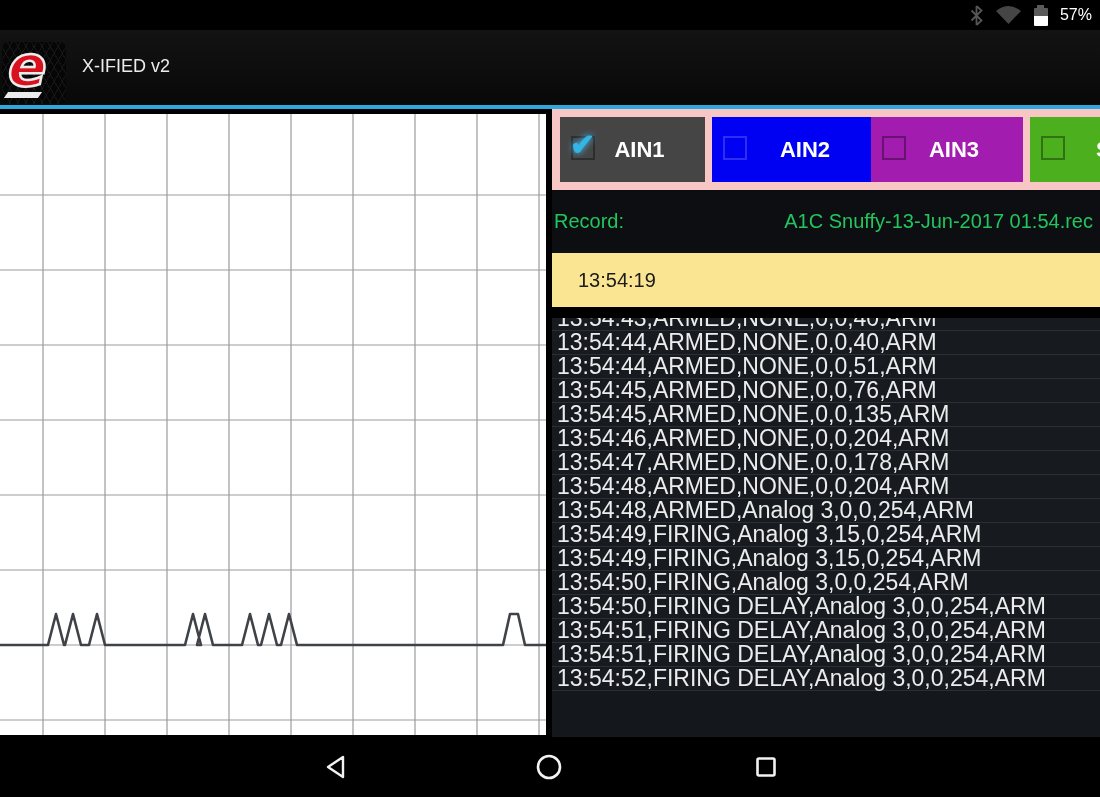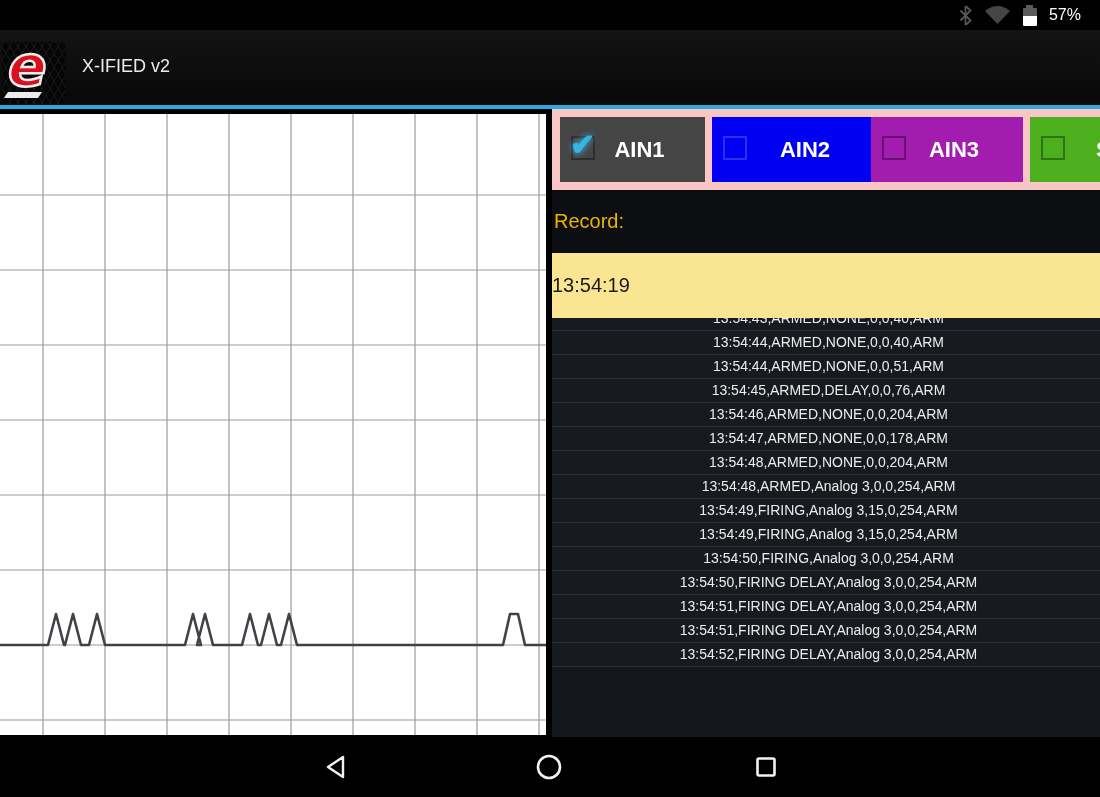--- a/index.html
+++ b/index.html
@@ -1,21 +1,21 @@
 <!DOCTYPE html>
 <html><head>
 <meta charset="utf-8">
 <style>
   html,body{margin:0;padding:0;background:#222;}
   #screen{position:relative;width:1100px;height:797px;background:#000;overflow:hidden;
           font-family:"Liberation Sans",sans-serif;-webkit-font-smoothing:antialiased;}
 
   
   .status-bar{position:absolute;top:0;left:0;width:100%;height:30px;background:#000;
-              display:flex;justify-content:flex-end;align-items:center;gap:12px;padding-right:19px;box-sizing:border-box;}
+              display:flex;justify-content:flex-end;align-items:center;gap:12px;padding-right:8px;box-sizing:border-box;}
   .battery-text{color:#fff;font-size:16px;}
   .sb-icon{display:flex;align-items:center;}
   .battery-shape{width:14px;height:21px;display:flex;flex-direction:column;align-items:center;}
   .battery-notch{width:7px;height:3px;background:#5a5a5a;}
   .battery-body{width:14px;height:18px;background:linear-gradient(#5a5a5a 0 43%, #fff 43%);border-radius:1px;}
 
   
   .app-bar{position:absolute;top:30px;left:0;width:100%;height:75px;
            background:linear-gradient(#131313,#080808);}
   .logo-box{position:absolute;left:2px;top:12px;width:64px;height:62px;border-radius:6px;overflow:hidden;
@@ -41,30 +41,30 @@
             display:flex;align-items:center;justify-content:center;cursor:pointer;}
   .chan-btn .cb{position:absolute;left:11px;top:19px;width:24px;height:24px;box-sizing:border-box;
                 border:2px solid rgba(0,0,0,0.35);}
   .chan-btn.light-cb .cb{border-color:rgba(255,255,255,0.18);}
   .cb .check{position:absolute;left:-3px;top:-11px;font-size:30px;font-weight:bold;
              text-shadow:0 0 7px rgba(70,200,255,.95);}
   .chan-label{padding-left:14px;}
 
   
   .record-row{position:absolute;left:552px;top:190px;width:548px;height:63px;background:#0C0E11;
-              color:#eab308;font-size:20px;display:flex;align-items:center;justify-content:space-between;
+              color:#22c55e;font-size:20px;display:flex;align-items:center;justify-content:space-between;
               padding:0 7px 0 2px;box-sizing:border-box;}
-  .time-row{position:absolute;left:552px;top:253px;width:548px;height:65px;background:#FAE593;
-            color:#1B1B1B;font-size:20px;display:flex;align-items:center;box-sizing:border-box;}
+  .time-row{position:absolute;left:552px;top:253px;width:548px;height:54px;background:#FAE593;
+            color:#1B1B1B;font-size:20px;display:flex;align-items:center;padding-left:26px;box-sizing:border-box;}
 
   
   .log-list{position:absolute;left:552px;top:318px;width:548px;height:419px;overflow:hidden;background:#14181C;}
   .log-inner{transform:translateY(-11px);}
-  .log-row{height:24px;line-height:23px;font-size:14px;color:#ECECEC;padding-left:5px;
-           border-bottom:1px solid #2A2F35;white-space:nowrap;box-sizing:border-box;background:#171B20;text-align:center;}
+  .log-row{height:24px;line-height:23px;font-size:23px;color:#ECECEC;padding-left:5px;
+           border-bottom:1px solid #2A2F35;white-space:nowrap;box-sizing:border-box;background:#171B20;}
 
   
   .nav-bar{position:absolute;left:0;top:740px;width:100%;height:57px;background:#000;}
   .nav-icon{position:absolute;top:50%;transform:translate(-50%,-50%);cursor:pointer;}
   .nav-back{left:336px;} .nav-home{left:549px;} .nav-recents{left:766px;}
 </style>
 </head>
 <body>
 
 <div id="screen">
@@ -146,32 +146,34 @@
     <div class="chan-btn" style="left: 478px; width: 152px; background: rgb(76, 175, 29);">
       <span class="cb">
         
       </span>
       <span class="chan-label">Sta</span>
     </div>
   </div>
 
   <div class="record-row">
     <span>Record:</span>
+    <span>A1C Snuffy-13-Jun-2017 01:54.rec</span>
   </div>
 
   <div class="time-row" style="background: rgb(250, 229, 147);">
     <span>13:54:19</span>
   </div>
 
   <div class="log-list">
     <div class="log-inner">
       <div class="log-row">13:54:43,ARMED,NONE,0,0,40,ARM</div>
       <div class="log-row">13:54:44,ARMED,NONE,0,0,40,ARM</div>
       <div class="log-row">13:54:44,ARMED,NONE,0,0,51,ARM</div>
-      <div class="log-row">13:54:45,ARMED,DELAY,0,0,76,ARM</div>
+      <div class="log-row">13:54:45,ARMED,NONE,0,0,76,ARM</div>
+      <div class="log-row">13:54:45,ARMED,NONE,0,0,135,ARM</div>
       <div class="log-row">13:54:46,ARMED,NONE,0,0,204,ARM</div>
       <div class="log-row">13:54:47,ARMED,NONE,0,0,178,ARM</div>
       <div class="log-row">13:54:48,ARMED,NONE,0,0,204,ARM</div>
       <div class="log-row">13:54:48,ARMED,Analog 3,0,0,254,ARM</div>
       <div class="log-row">13:54:49,FIRING,Analog 3,15,0,254,ARM</div>
       <div class="log-row">13:54:49,FIRING,Analog 3,15,0,254,ARM</div>
       <div class="log-row">13:54:50,FIRING,Analog 3,0,0,254,ARM</div>
       <div class="log-row">13:54:50,FIRING DELAY,Analog 3,0,0,254,ARM</div>
       <div class="log-row">13:54:51,FIRING DELAY,Analog 3,0,0,254,ARM</div>
       <div class="log-row">13:54:51,FIRING DELAY,Analog 3,0,0,254,ARM</div>

